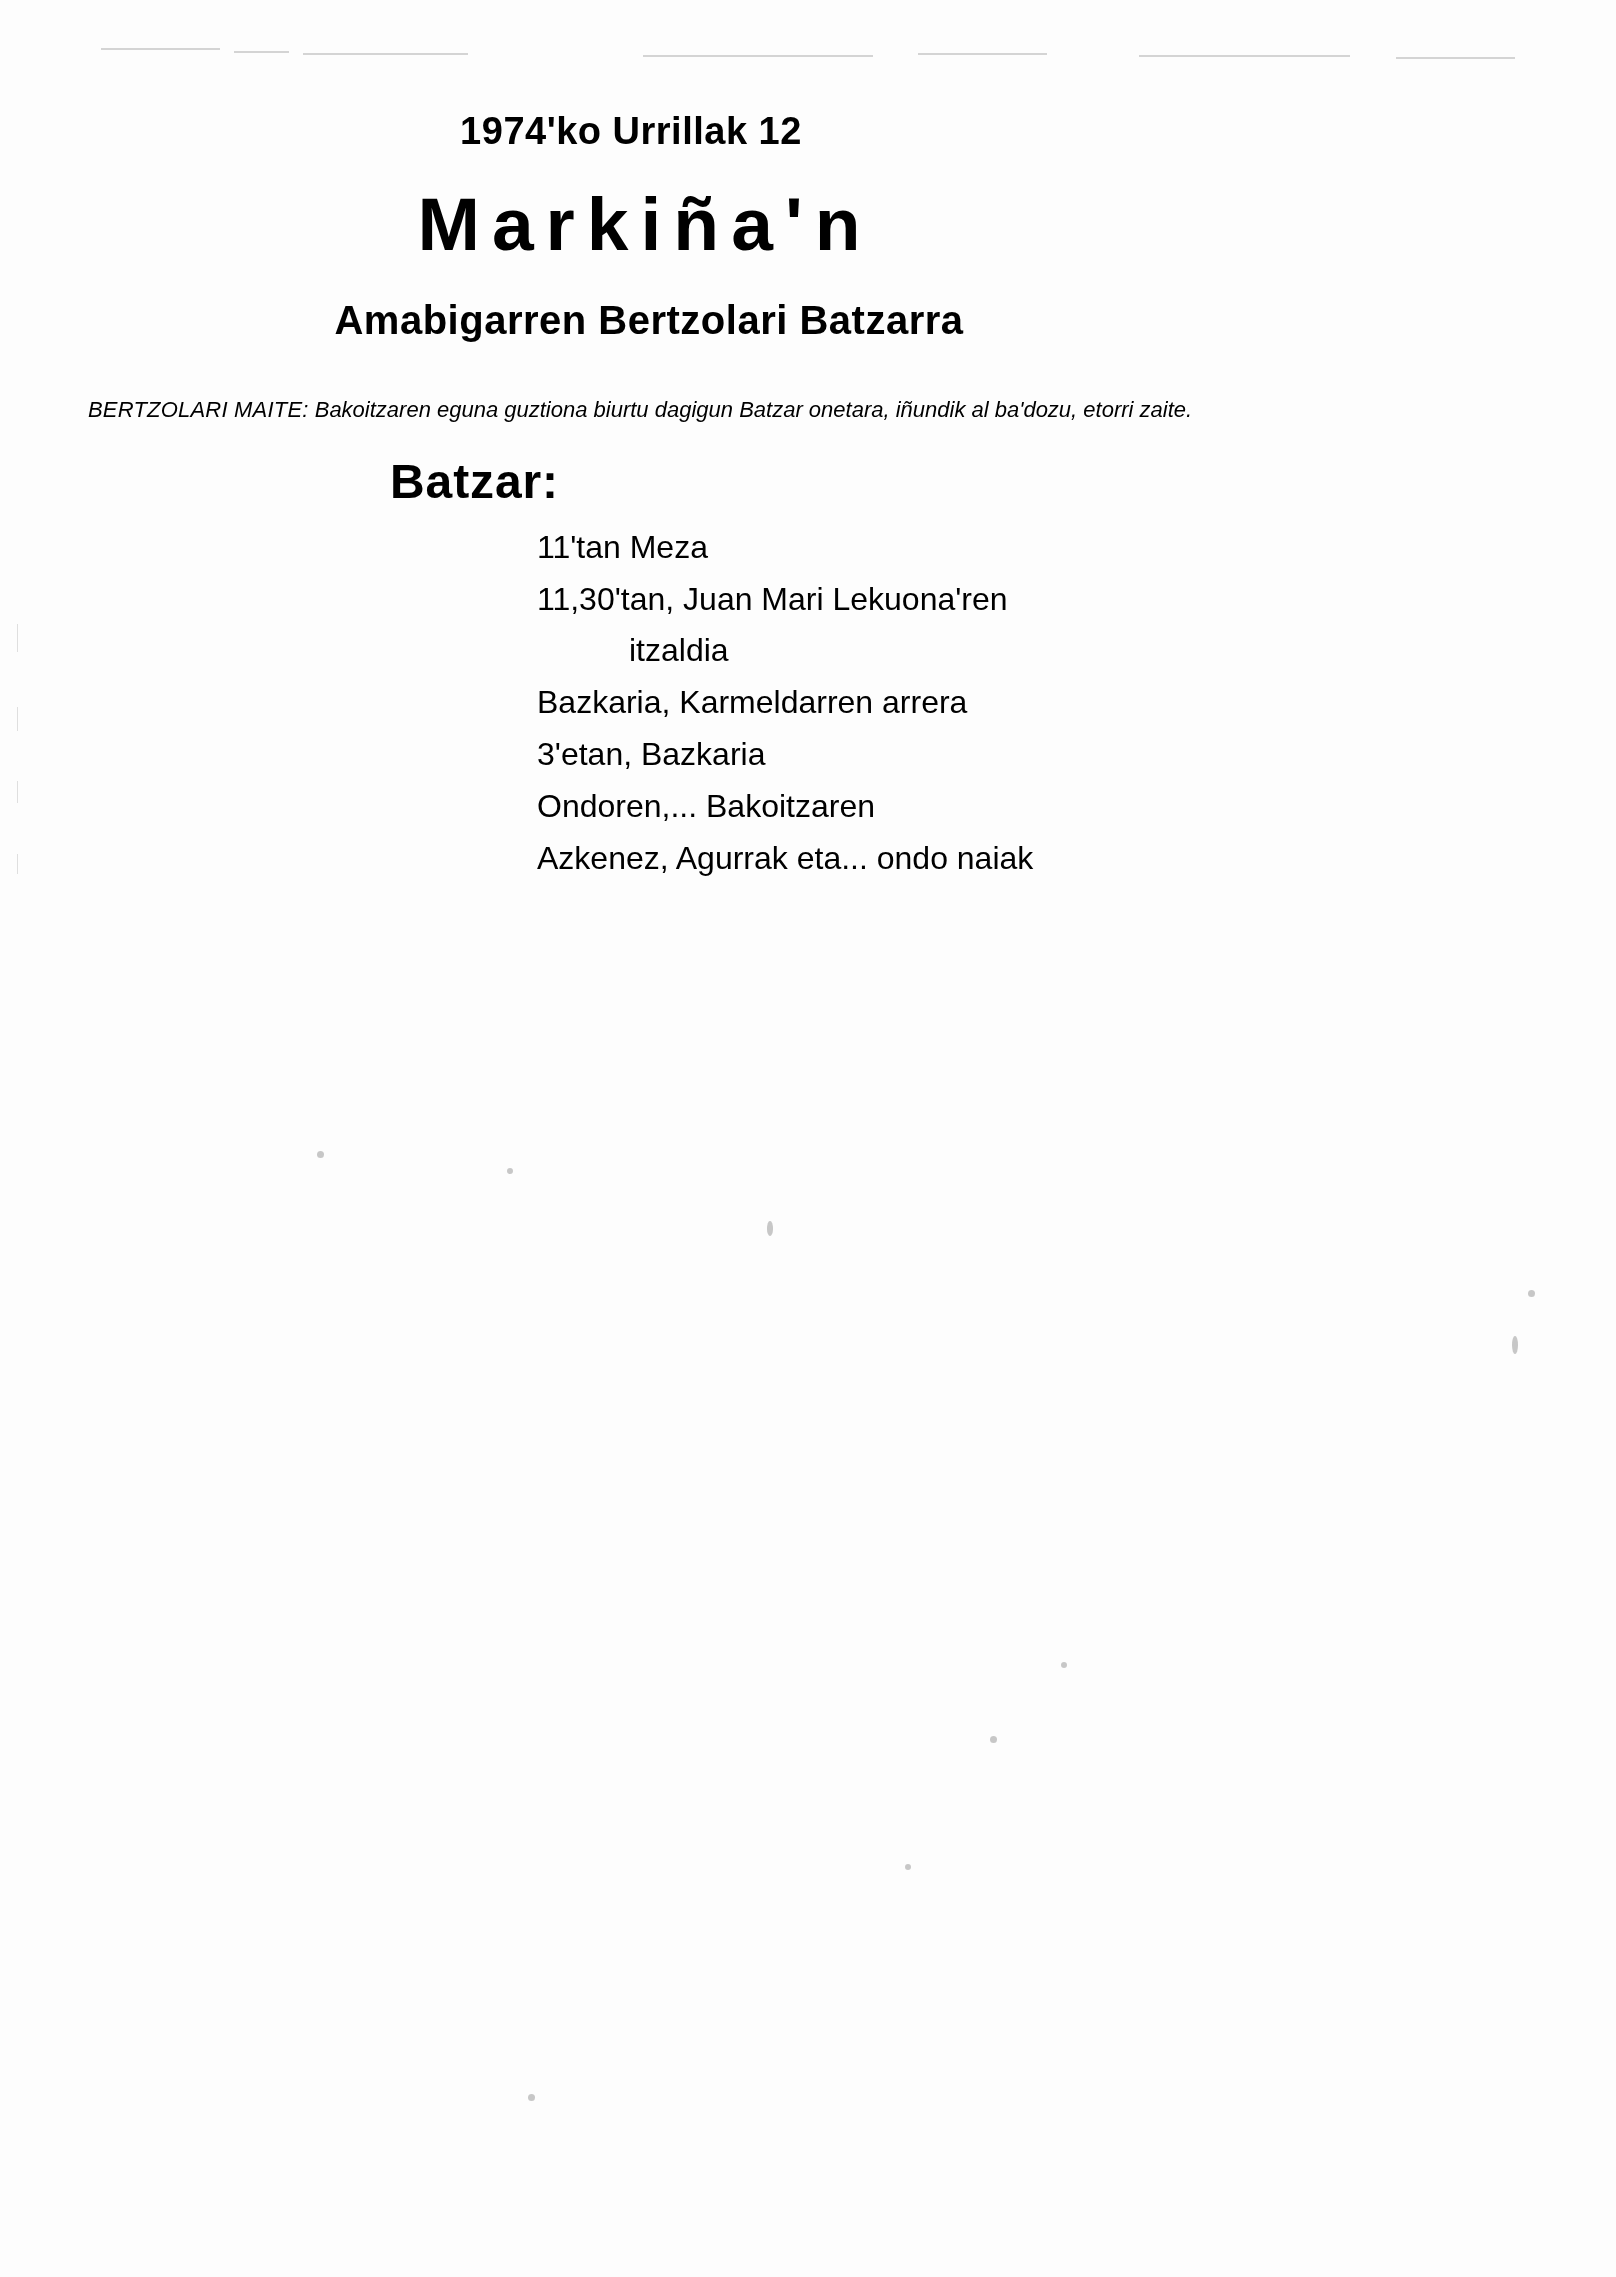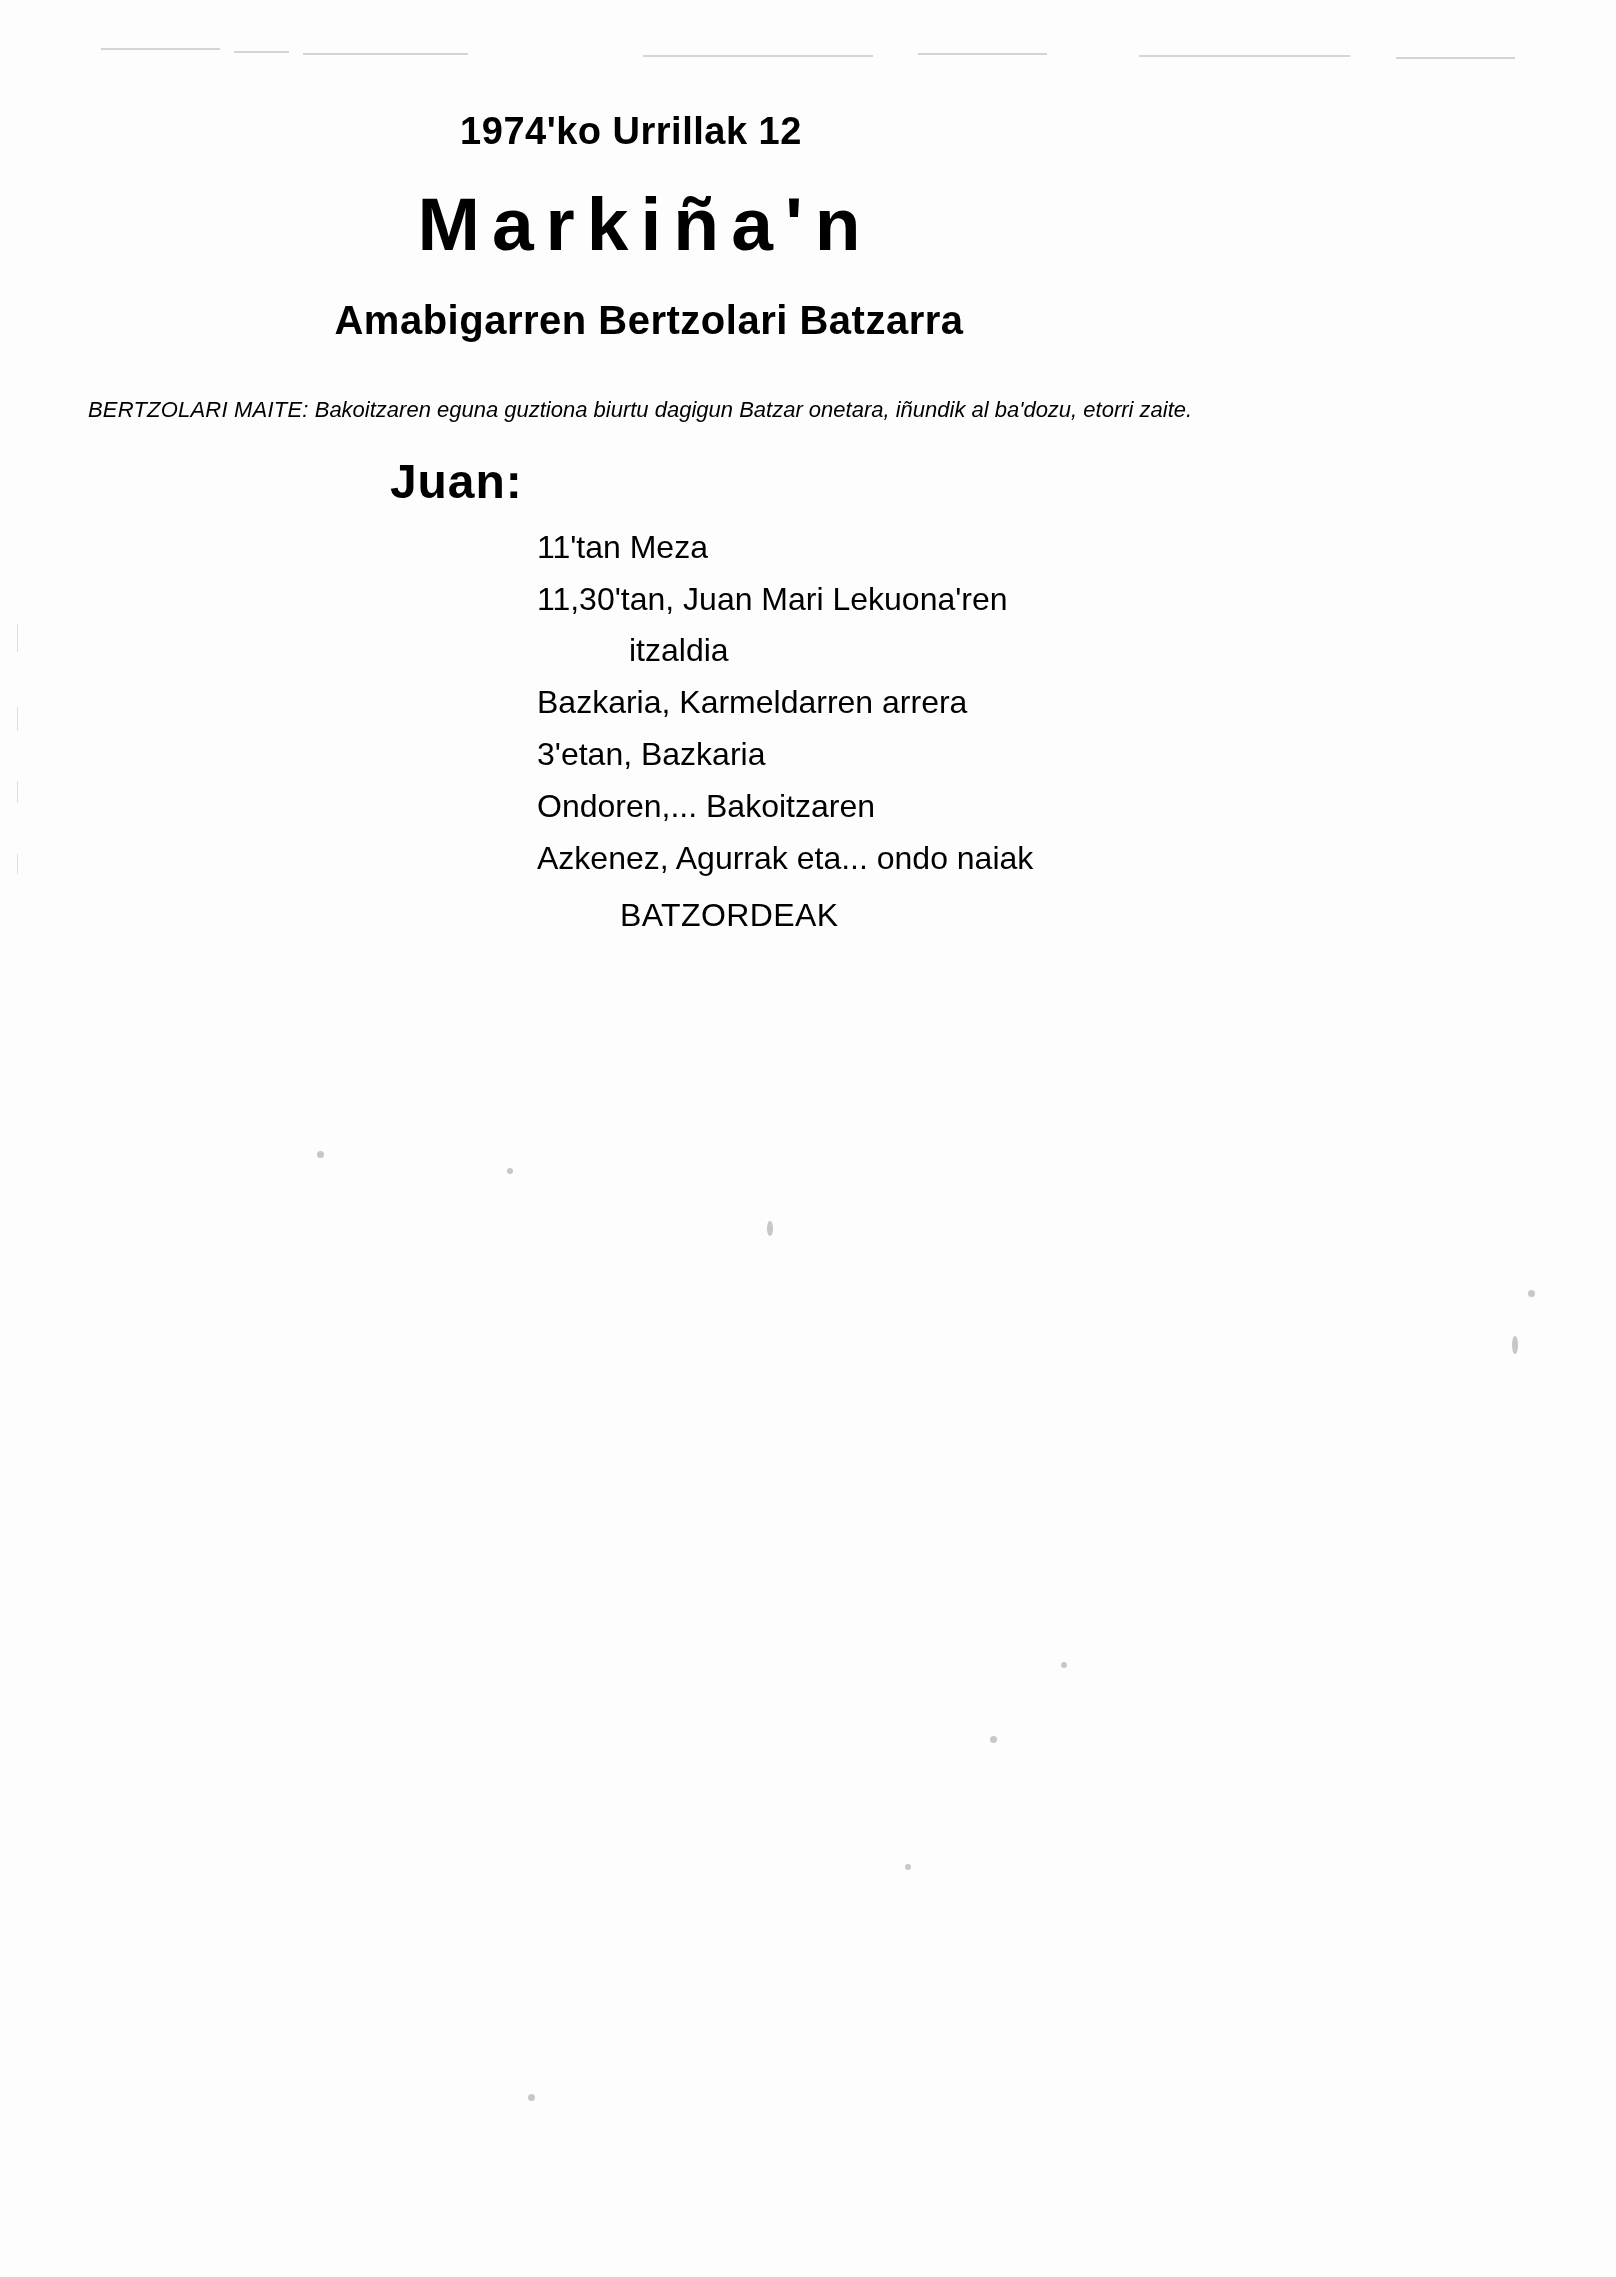--- a/index.html
+++ b/index.html
@@ -149,28 +149,27 @@
     <div class="date-line">1974'ko Urrillak 12</div>
 
     <div class="town-title">Markiña'n</div>
 
     <div class="subtitle">Amabigarren  Bertzolari  Batzarra</div>
 
     <div class="paragraph">
       <span class="lead">BERTZOLARI MAITE:</span><span> Bakoitzaren eguna guztiona biurtu dagigun Batzar onetara, iñundik al ba'dozu, etorri zaite.</span>
     </div>
 
-    <div class="gaiak">Juan:</div>
+    <div class="gaiak">Batzar:</div>
 
     <div class="agenda">
       <span>11'tan Meza</span><br>
       <span>11,30'tan, Juan Mari Lekuona'ren</span>
       <span class="indent">itzaldia</span>
       <span>Bazkaria, Karmeldarren arrera</span><br>
       <span>3'etan, Bazkaria</span><br>
       <span>Ondoren,... Bakoitzaren</span><br>
       <span>Azkenez, Agurrak eta... ondo naiak</span>
-      <span class="closing">BATZORDEAK</span>
     </div>
 
   </div>
 </div>
 
 
 </body></html>

